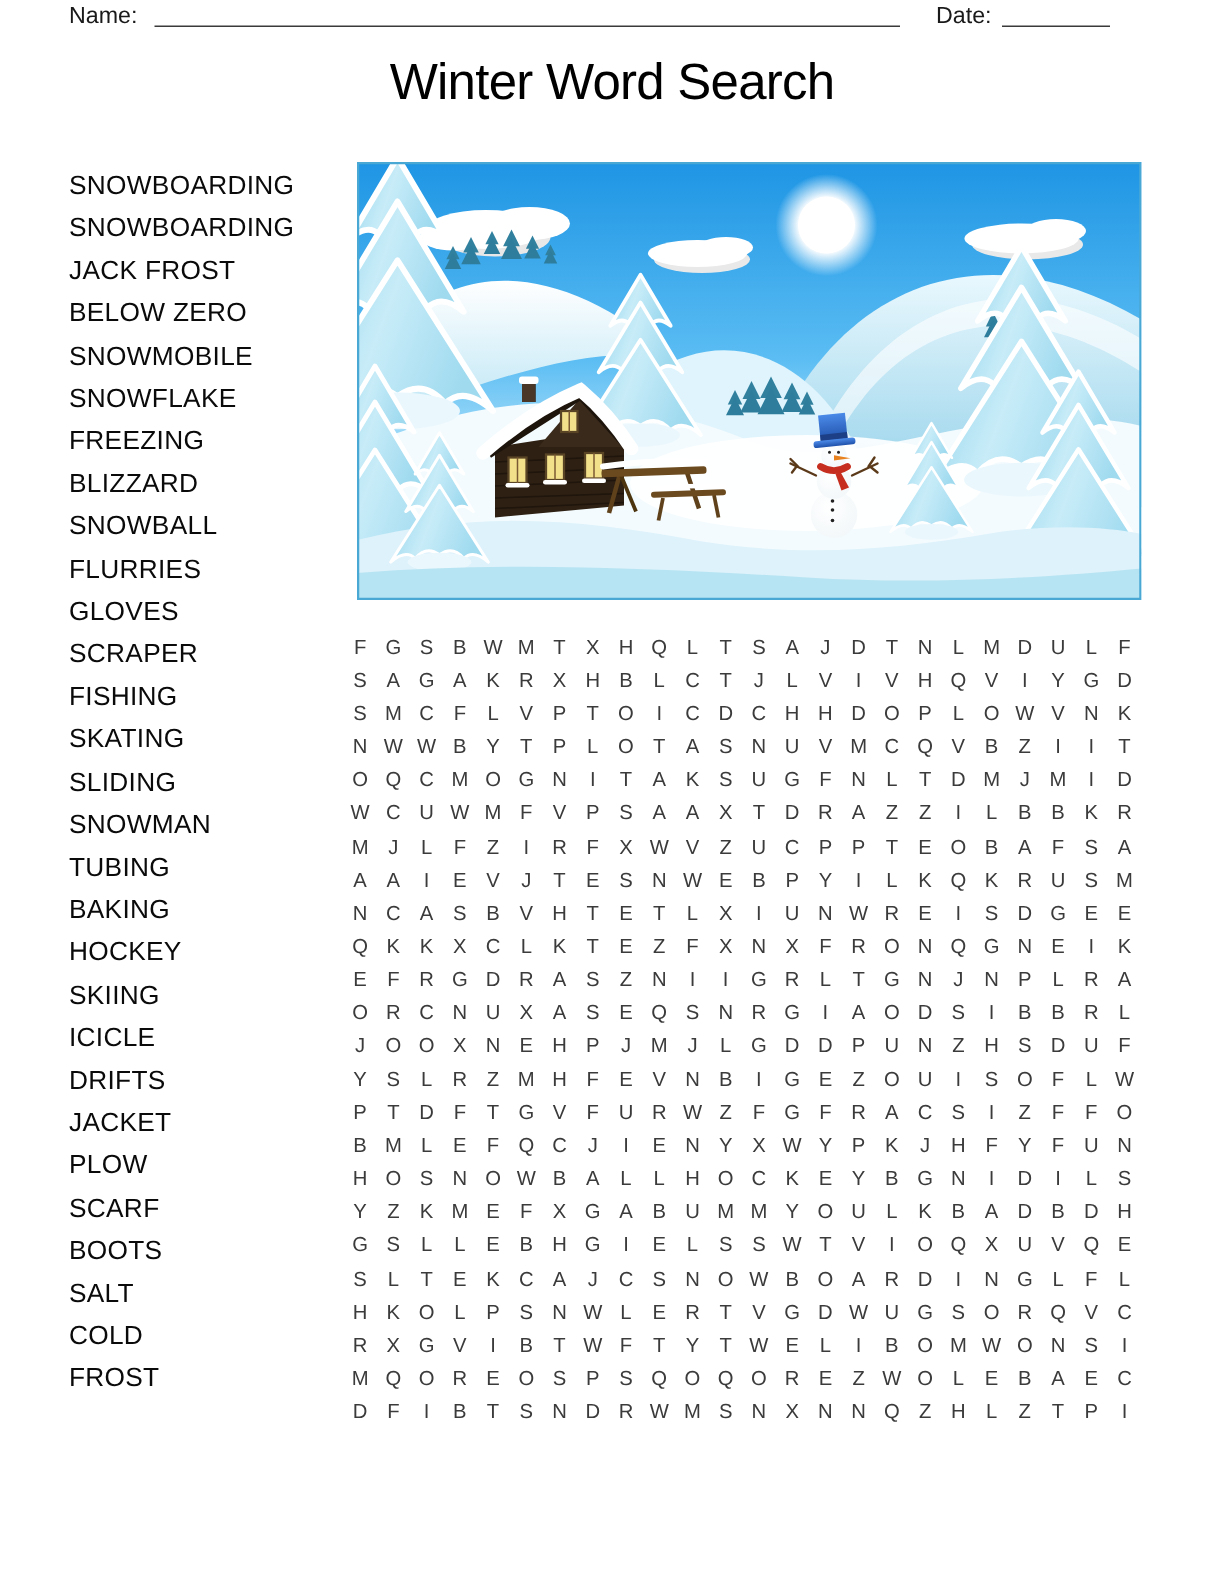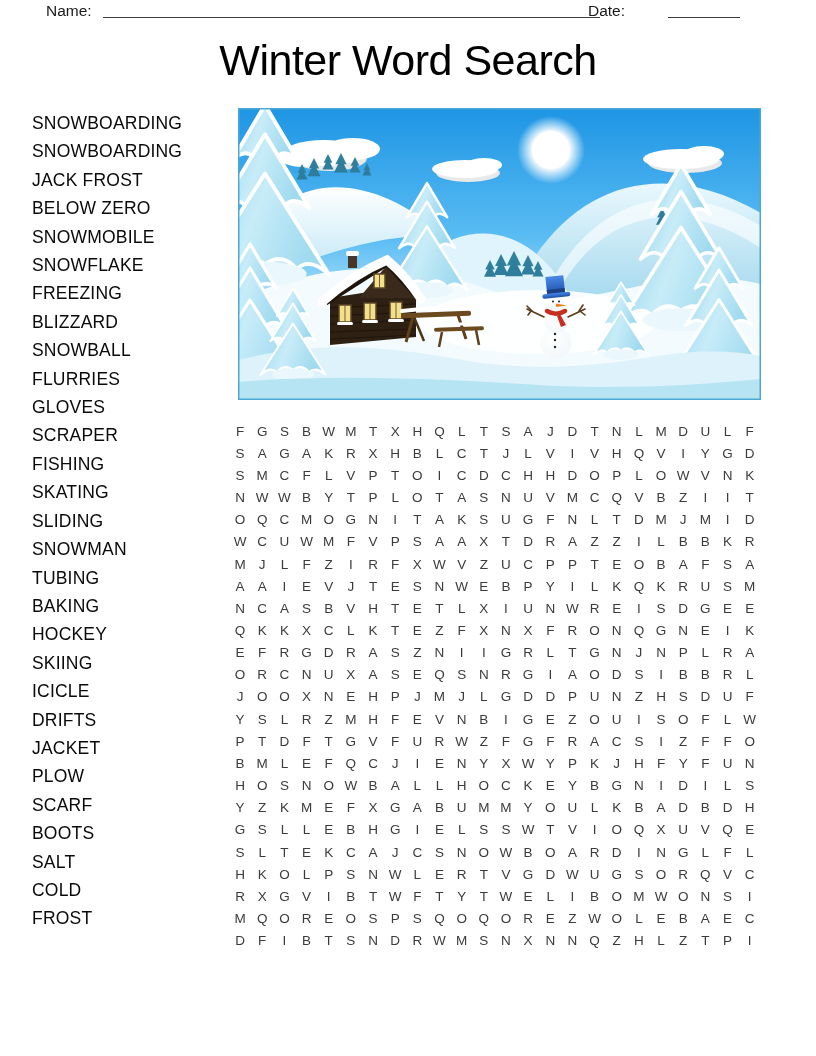--- a/index.html
+++ b/index.html
@@ -3,31 +3,31 @@
 <meta charset="utf-8">
 <style>
   * { margin:0; padding:0; box-sizing:border-box; }
   html,body { width:816px; height:1056px; background:#fff;
               font-family:"Liberation Sans", sans-serif; color:#000; }
   #page { position:relative; width:816px; height:1056px; background:#fff; overflow:hidden; }
 
   
   .hdr-label { position:absolute; top:2px; font-size:15.5px; color:#1a1a1a; }
   #name-label { left:46px; }
-  #date-label { left:588px;text-align:center; }
+  #date-label { left:624px;text-align:center; }
   .write-line { position:absolute; top:17px; border-bottom:1.6px solid #3a3a3a; height:1px; }
   #name-line { left:103px; width:497px; }
   #date-line { left:668px; width:72px; }
 
   
   #title { position:absolute; top:36px; left:0; width:816px; text-align:center;
-           font-size:43px; font-weight:500; letter-spacing:-0.5px; color:#000; }
+           font-size:34px; font-weight:500; letter-spacing:-0.5px; color:#000; }
 
   
-  #word-list { position:absolute; left:32px; top:109px; }
+  #word-list { position:absolute; left:46px; top:109px; }
   #word-list .word { font-size:17.5px; font-weight:500; line-height:28.4px;
                      color:#0a0a0a; letter-spacing:0.2px; white-space:nowrap; }
 
   
   #scene { position:absolute; left:238px; top:108px; width:523px; height:292px; }
 
   
   #letter-grid { position:absolute; left:229px; top:420px;
                  display:grid; grid-auto-rows:22.17px; }
   #letter-grid .cell { display:flex; align-items:center; justify-content:center;

